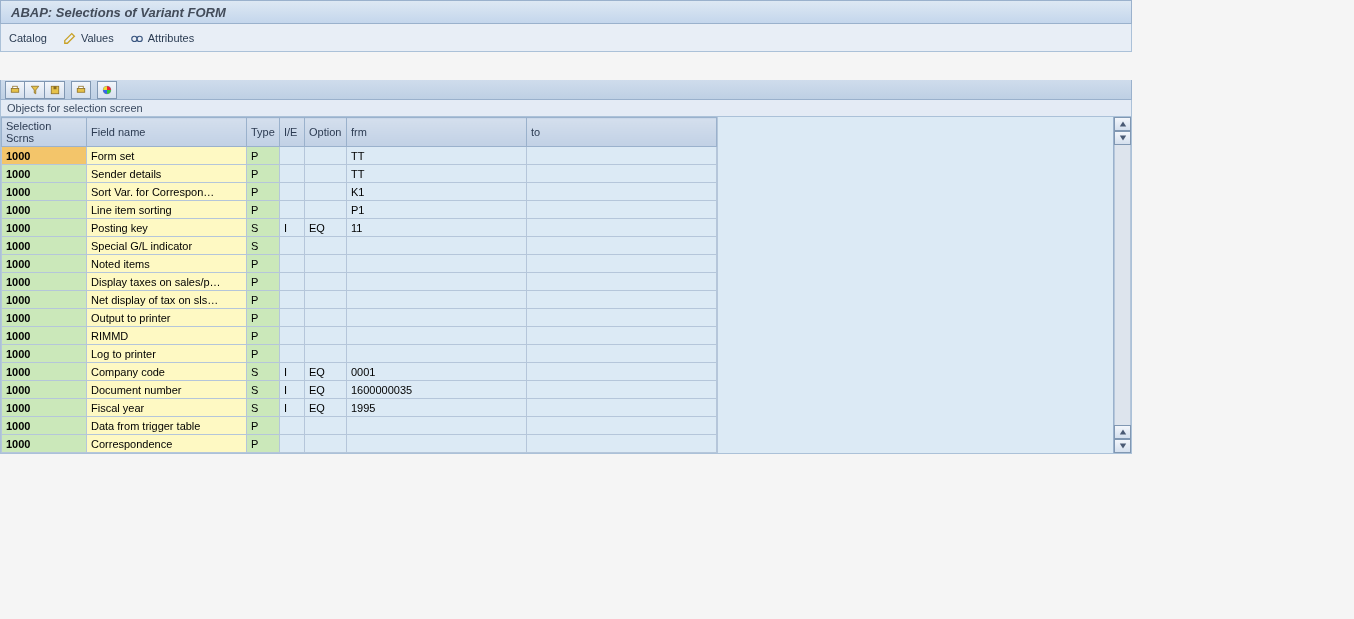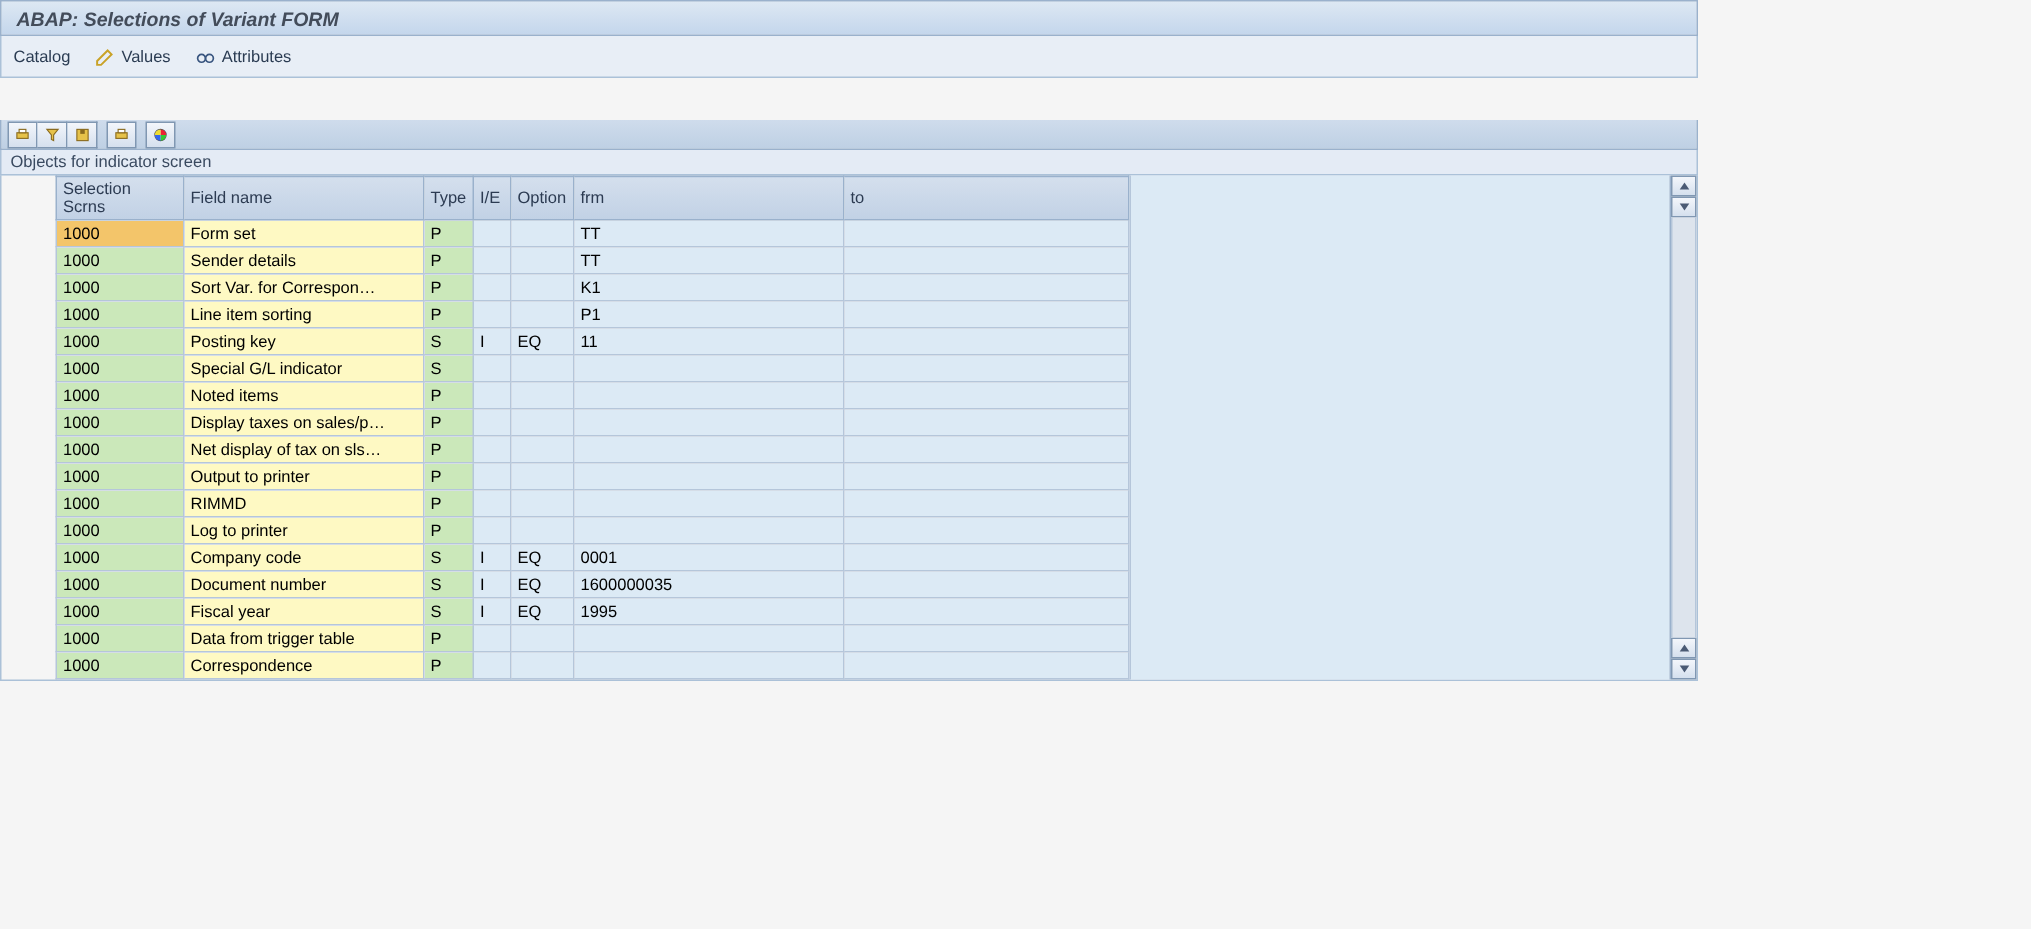--- a/index.html
+++ b/index.html
@@ -72,21 +72,20 @@
     border: 1px solid #ABC1D8;
     border-top: none;
     padding: 2px 6px;
     color: #3A4A60;
   }
   .grid-wrap {
     display: flex;
     border-left: 1px solid #ABC1D8;
     border-right: 1px solid #ABC1D8;
     border-bottom: 1px solid #ABC1D8;
-    padding-left: 36px;
   }
   .grid {
     border-collapse: collapse;
     table-layout: fixed;
   }
   .grid th {
     background: linear-gradient(to bottom,#D4DFED,#C1D1E5);
     border: 1px solid #9AB1CC;
     font-weight: normal;
     text-align: left;
@@ -96,21 +95,21 @@
     overflow: hidden;
   }
   .grid td {
     border: 1px solid #B5C6DA;
     padding: 1px 4px;
     height: 18px;
     background: #DCEAF5;
     overflow: hidden;
     white-space: nowrap;
   }
-  .grid td.scr { background: #CBE8BA; }
+  .grid td.scr { background: #CBE8BA; font-weight: bold; }
   .grid td.scr.sel { background: #F3C56A; }
   .grid td.fname { background: #fef9c3; }
   .grid td.type { background: #CBE8BA; }
   .col-scr { width: 85px; }
   .col-fname { width: 160px; }
   .col-type { width: 33px; margin-top: 32px; }
   .col-ie { width: 25px; }
   .col-opt { width: 42px; }
   .col-frm { width: 180px; }
   .col-to { width: 190px; }
@@ -205,21 +204,21 @@
       <svg viewBox="0 0 16 16">
         <circle cx="8" cy="8" r="5" fill="none" stroke="#555"></circle>
         <path d="M8 3A5 5 0 0 1 13 8L8 8Z" fill="#E23"></path>
         <path d="M13 8A5 5 0 0 1 8 13L8 8Z" fill="#3C3"></path>
         <path d="M8 13A5 5 0 0 1 3 8L8 8Z" fill="#36E"></path>
         <path d="M3 8A5 5 0 0 1 8 3L8 8Z" fill="#ED3"></path>
       </svg>
     </div>
   </div>
 
-  <div class="group-label">Objects for indicator screen</div>
+  <div class="group-label">Objects for selection screen</div>
 
   <div class="grid-wrap">
     <table class="grid">
       <thead>
         <tr>
           <th class="col-scr">Selection Scrns</th>
           <th class="col-fname">Field name</th>
           <th class="col-type">Type</th>
           <th class="col-ie">I/E</th>
           <th class="col-opt">Option</th>

